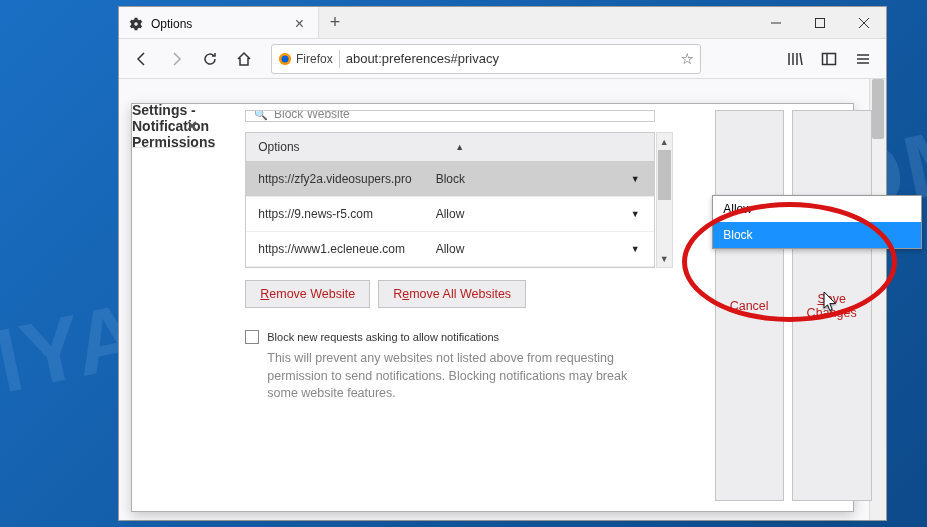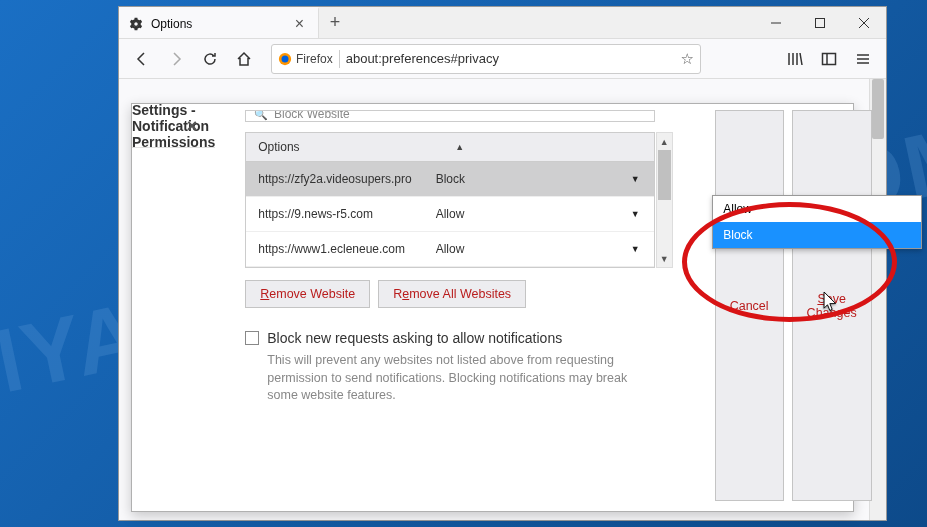--- a/index.html
+++ b/index.html
@@ -74,21 +74,21 @@
     
     
     .btn-row { display: flex; gap: 8px; margin-top: 12px; }
     .btn { border: 1px solid #c4c4c4; background: #ededf0; padding: 6px 14px; font-size: 12.5px; color: #b91c1c; cursor: pointer; }
     .btn .ul { text-decoration: underline; }
     
     
     .checkbox-section { margin-top: 22px; }
     .checkbox-row { display: flex; align-items: center; gap: 8px; }
     .checkbox { width: 14px; height: 14px; border: 1px solid #888; background: #fff; }
-    .checkbox-label { font-size: 14px; color: #333; }
+    .checkbox-label { font-size: 11px; color: #333; }
     .help-text { font-size: 12.5px; color: #888; margin-top: 6px; margin-left: 22px; line-height: 1.4; }
     
     
     .dialog-footer { display: flex; justify-content: flex-end; gap: 8px; padding: 6px 30px 10px 30px; }
     
     
     .highlight-ellipse { position: absolute; border: 5px solid #d81314; border-radius: 50%; pointer-events: none; z-index: 20; }
     
     
     .cursor { position: absolute; z-index: 30; pointer-events: none; }

